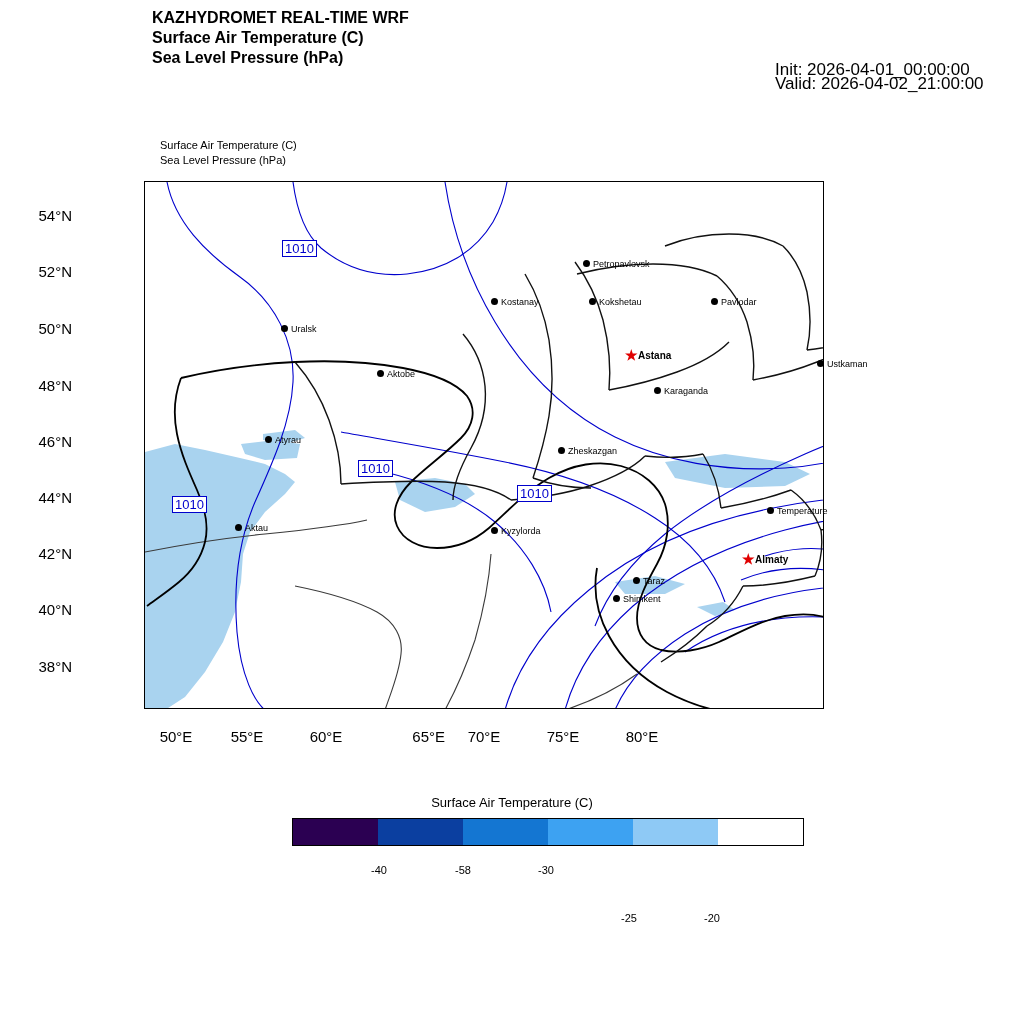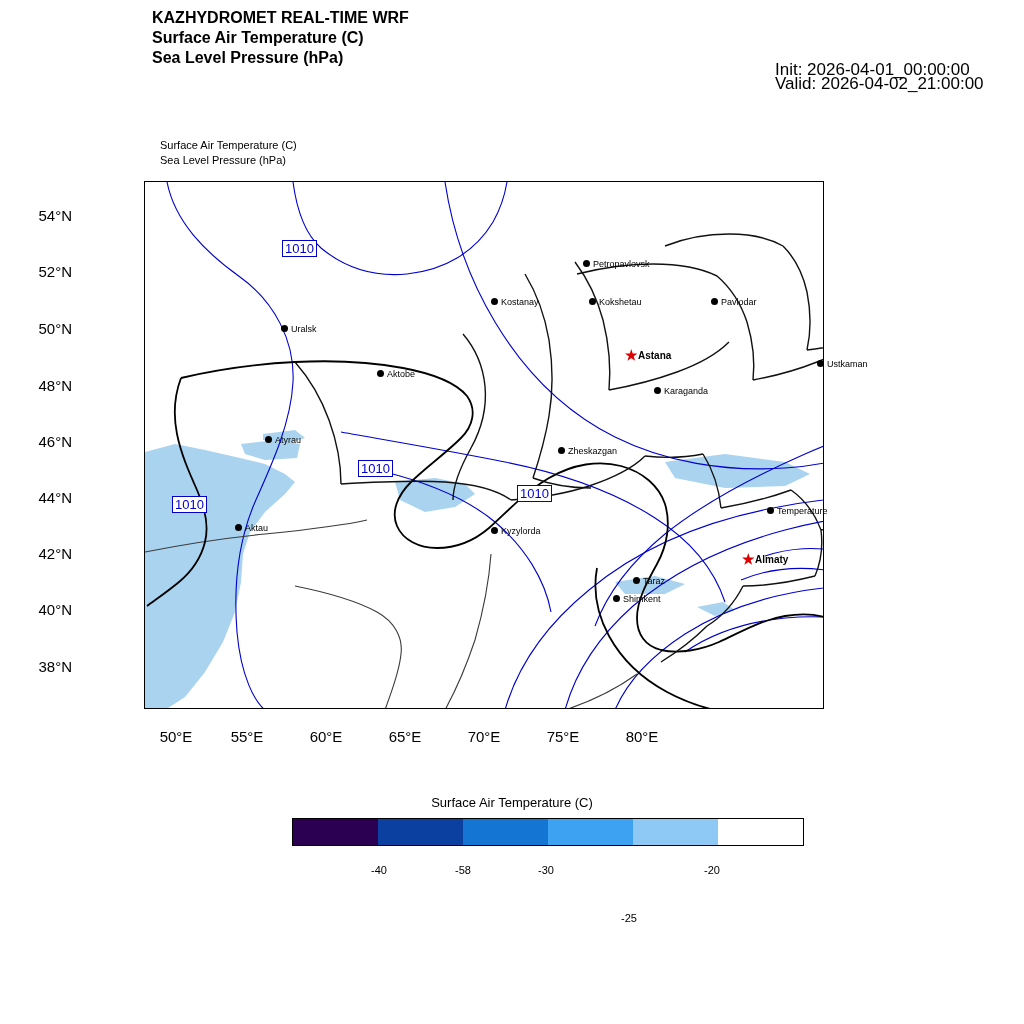--- a/index.html
+++ b/index.html
@@ -156,33 +156,33 @@
 <div class="ylab" style="top:377px;">48°N</div>
 <div class="ylab" style="top:433px;">46°N</div>
 <div class="ylab" style="top:489px;">44°N</div>
 <div class="ylab" style="top:545px;">42°N</div>
 <div class="ylab" style="top:601px;">40°N</div>
 <div class="ylab" style="top:658px;">38°N</div>
 
 <div class="xlab" style="left:136px;width:80px;">50°E</div>
 <div class="xlab" style="left:207px;width:80px;">55°E</div>
 <div class="xlab" style="left:286px;width:80px;">60°E</div>
-<div class="xlab" style="left:365px;width:80px;">65°E</div>
+<div class="xlab" style="left:365px;width:80px;text-align:right;">65°E</div>
 <div class="xlab" style="left:444px;width:80px;">70°E</div>
 <div class="xlab" style="left:523px;width:80px;">75°E</div>
 <div class="xlab" style="left:602px;width:80px;">80°E</div>
 
 <div class="cbtitle">Surface Air Temperature (C)</div>
 <div class="cbar">
   <div style="background:#2b0052"></div>
   <div style="background:#0b3fa0"></div>
   <div style="background:#1476d2"></div>
   <div style="background:#3da2f2"></div>
   <div style="background:#8ec9f5"></div>
   <div style="background:#ffffff"></div>
 </div>
 <div class="cbticks">
   <span style="left:87px;">-40</span>
   <span style="left:171px;">-58</span>
   <span style="left:254px;">-30</span>
   <span style="left:337px;margin-top:48px;">-25</span>
-  <span style="left:420px;">-20</span>
+  <span style="left:420px;margin-top:48px;">-20</span>
 </div>
 
 </body></html>

